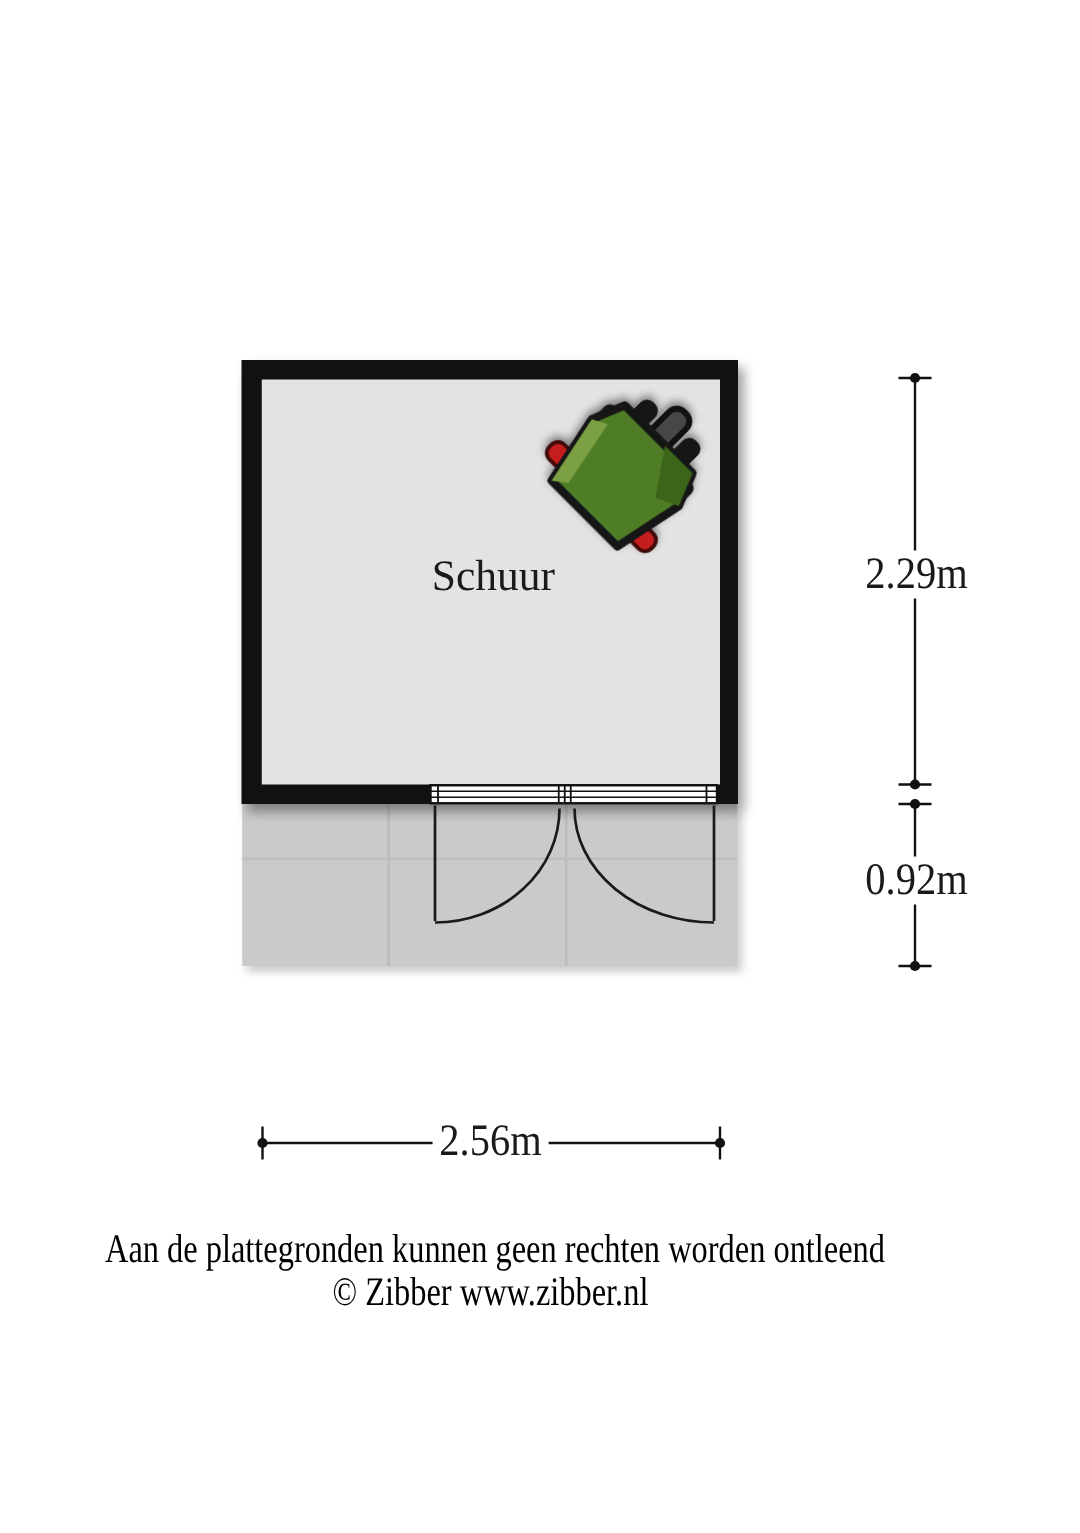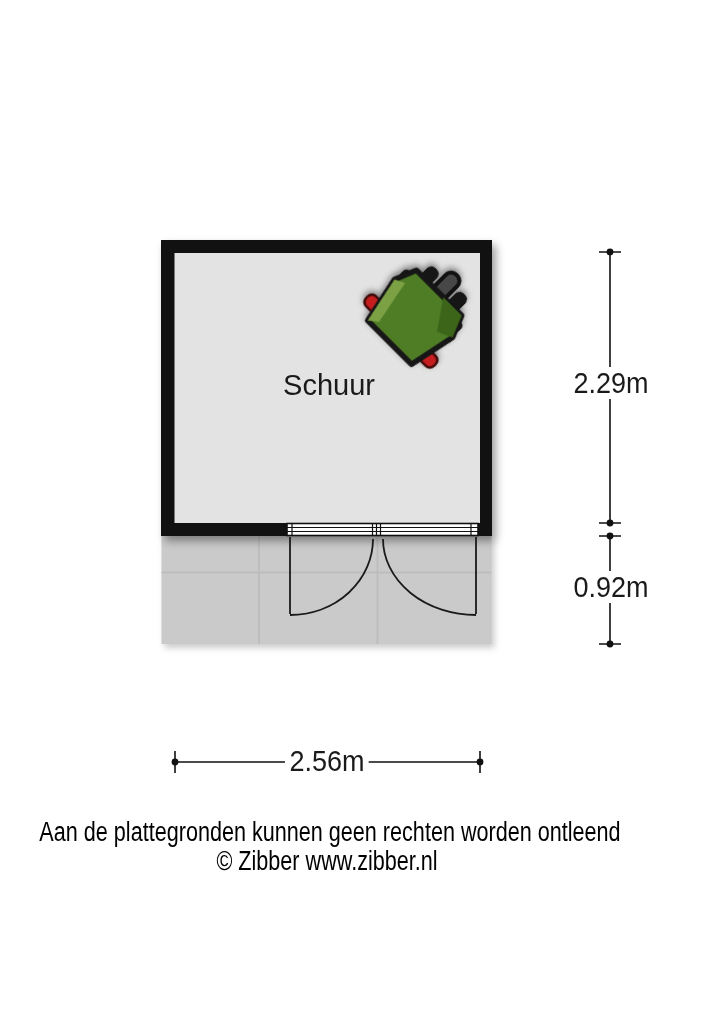--- a/index.html
+++ b/index.html
@@ -1,21 +1,21 @@
 <!DOCTYPE html>
 <html><head>
 <meta charset="utf-8">
 <style>
   html, body { margin: 0; padding: 0; background: #ffffff; }
   .canvas {
     position: relative;
     width: 720px;
     height: 1022px;
     background: #ffffff;
-    font-family: Liberation Sans, sans-serif;
+    font-family: Liberation Serif, serif;
     overflow: hidden;
   }
   .plan-svg { position: absolute; left: 0; top: 0; }
   .walls-shadow  { filter: drop-shadow(4px 5px 4px rgba(0,0,0,0.38)); }
   .terrace-shadow{ filter: drop-shadow(3px 4px 3px rgba(0,0,0,0.20)); }
   .mower-shadow  { filter: drop-shadow(2px 2px 3px rgba(0,0,0,0.45)); }
 
   .label {
     position: absolute;
     color: #1a1a1a;

